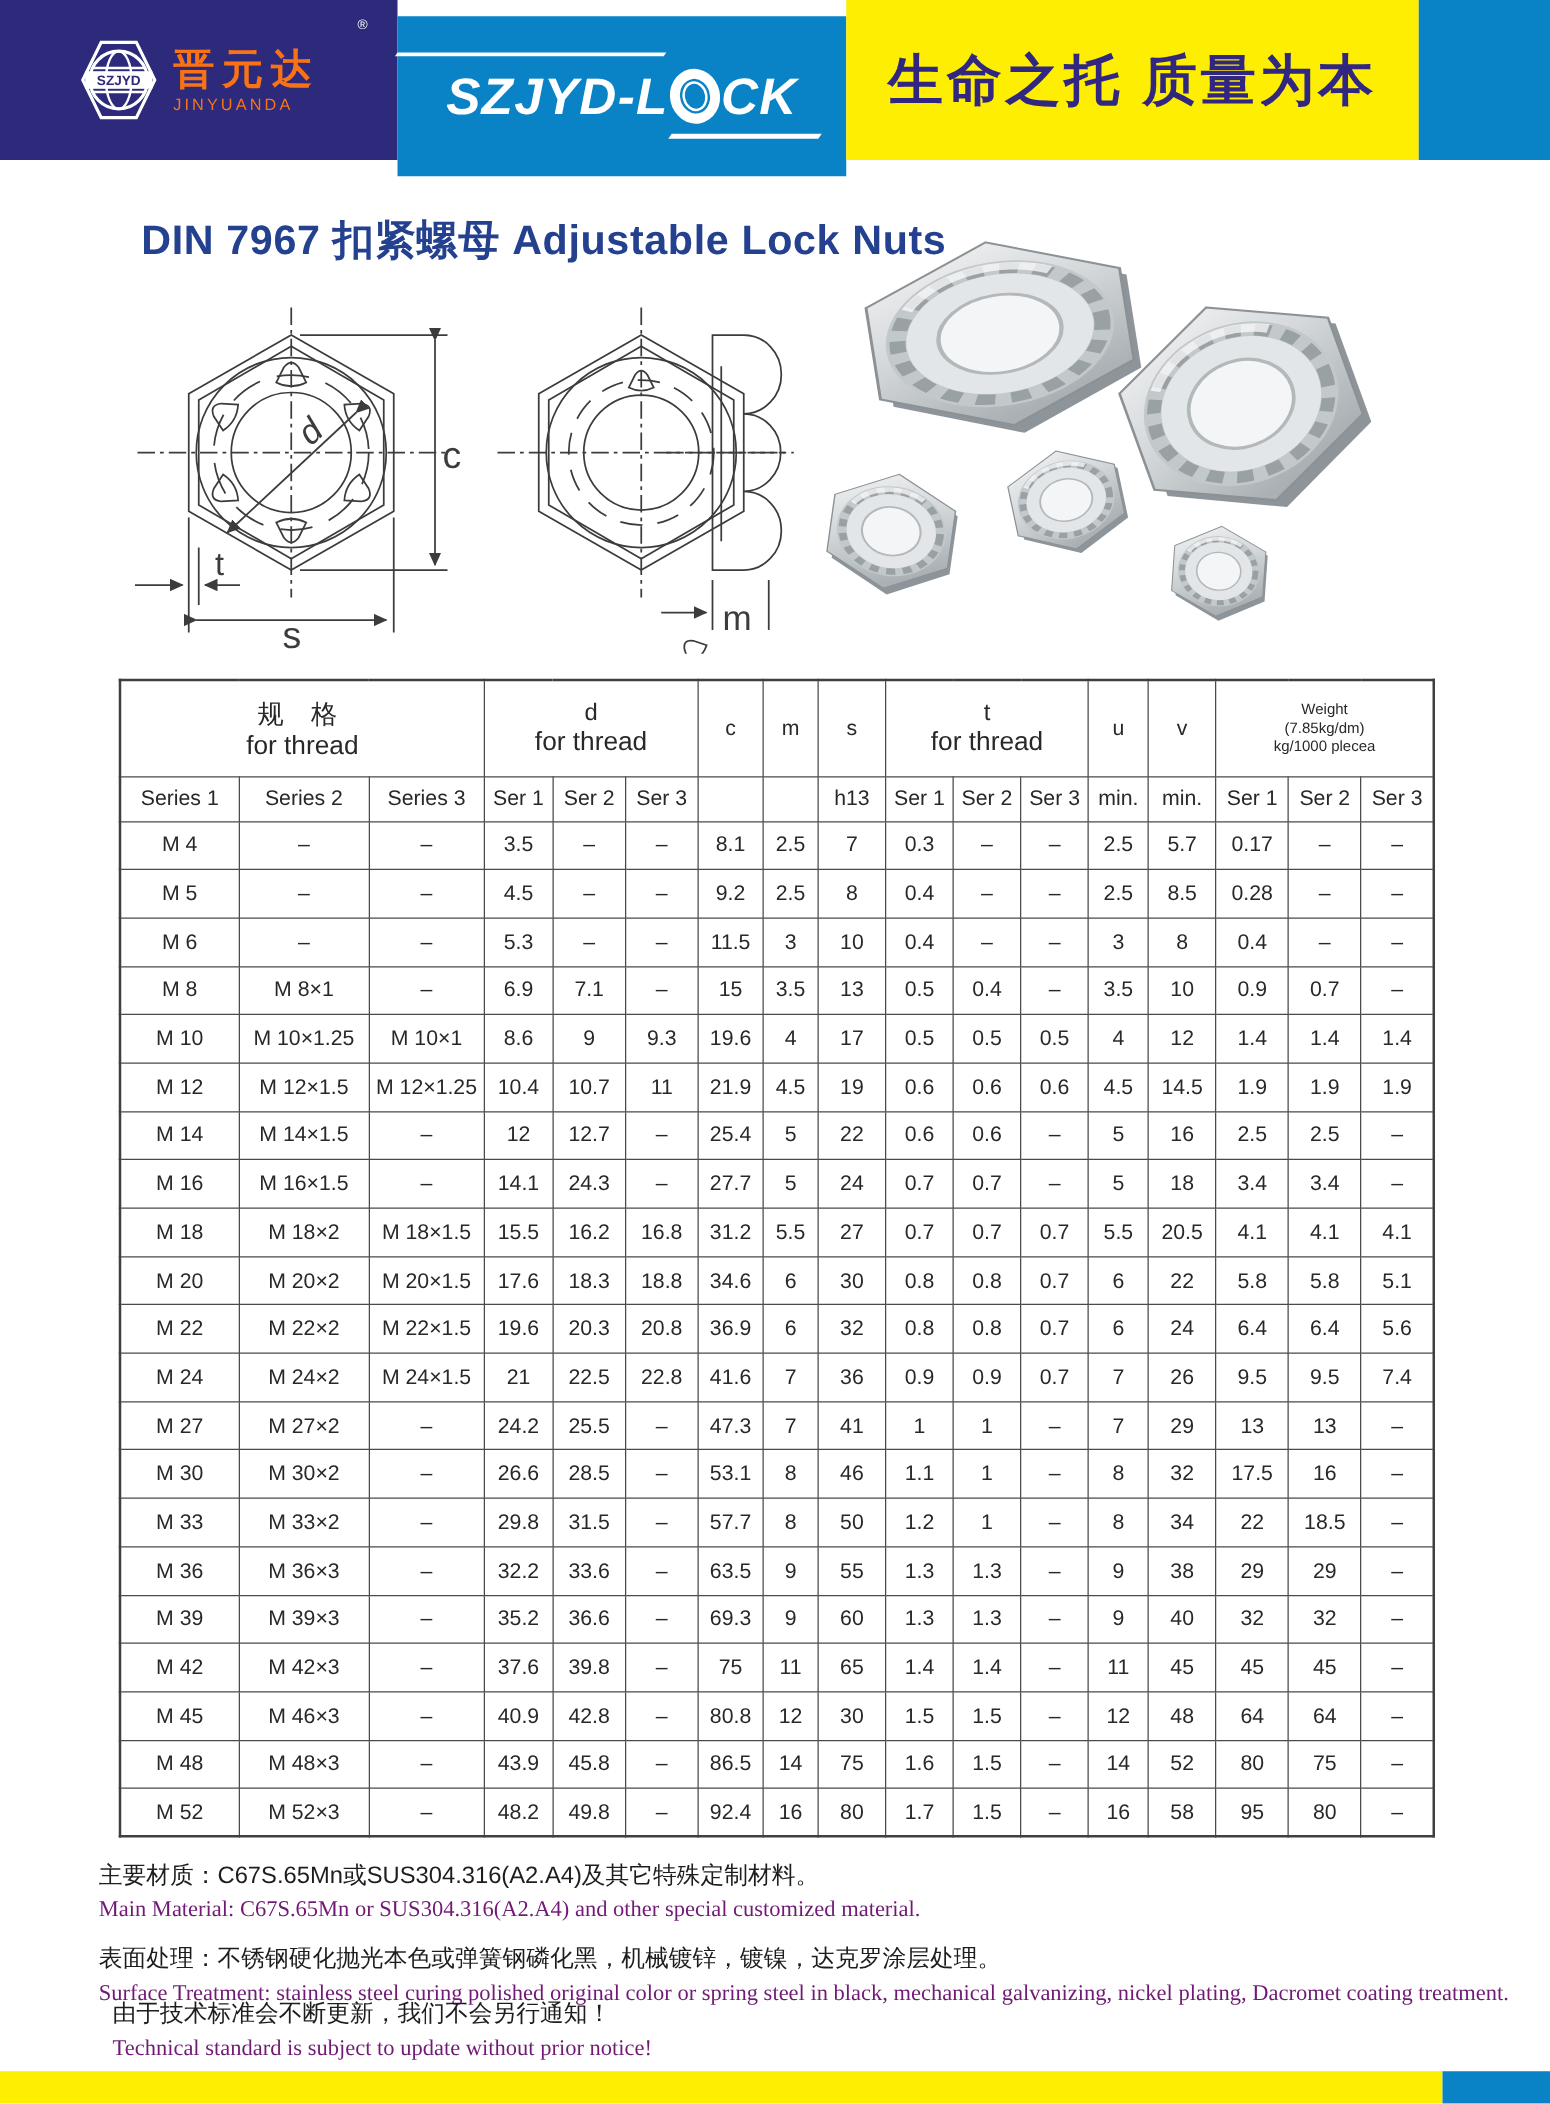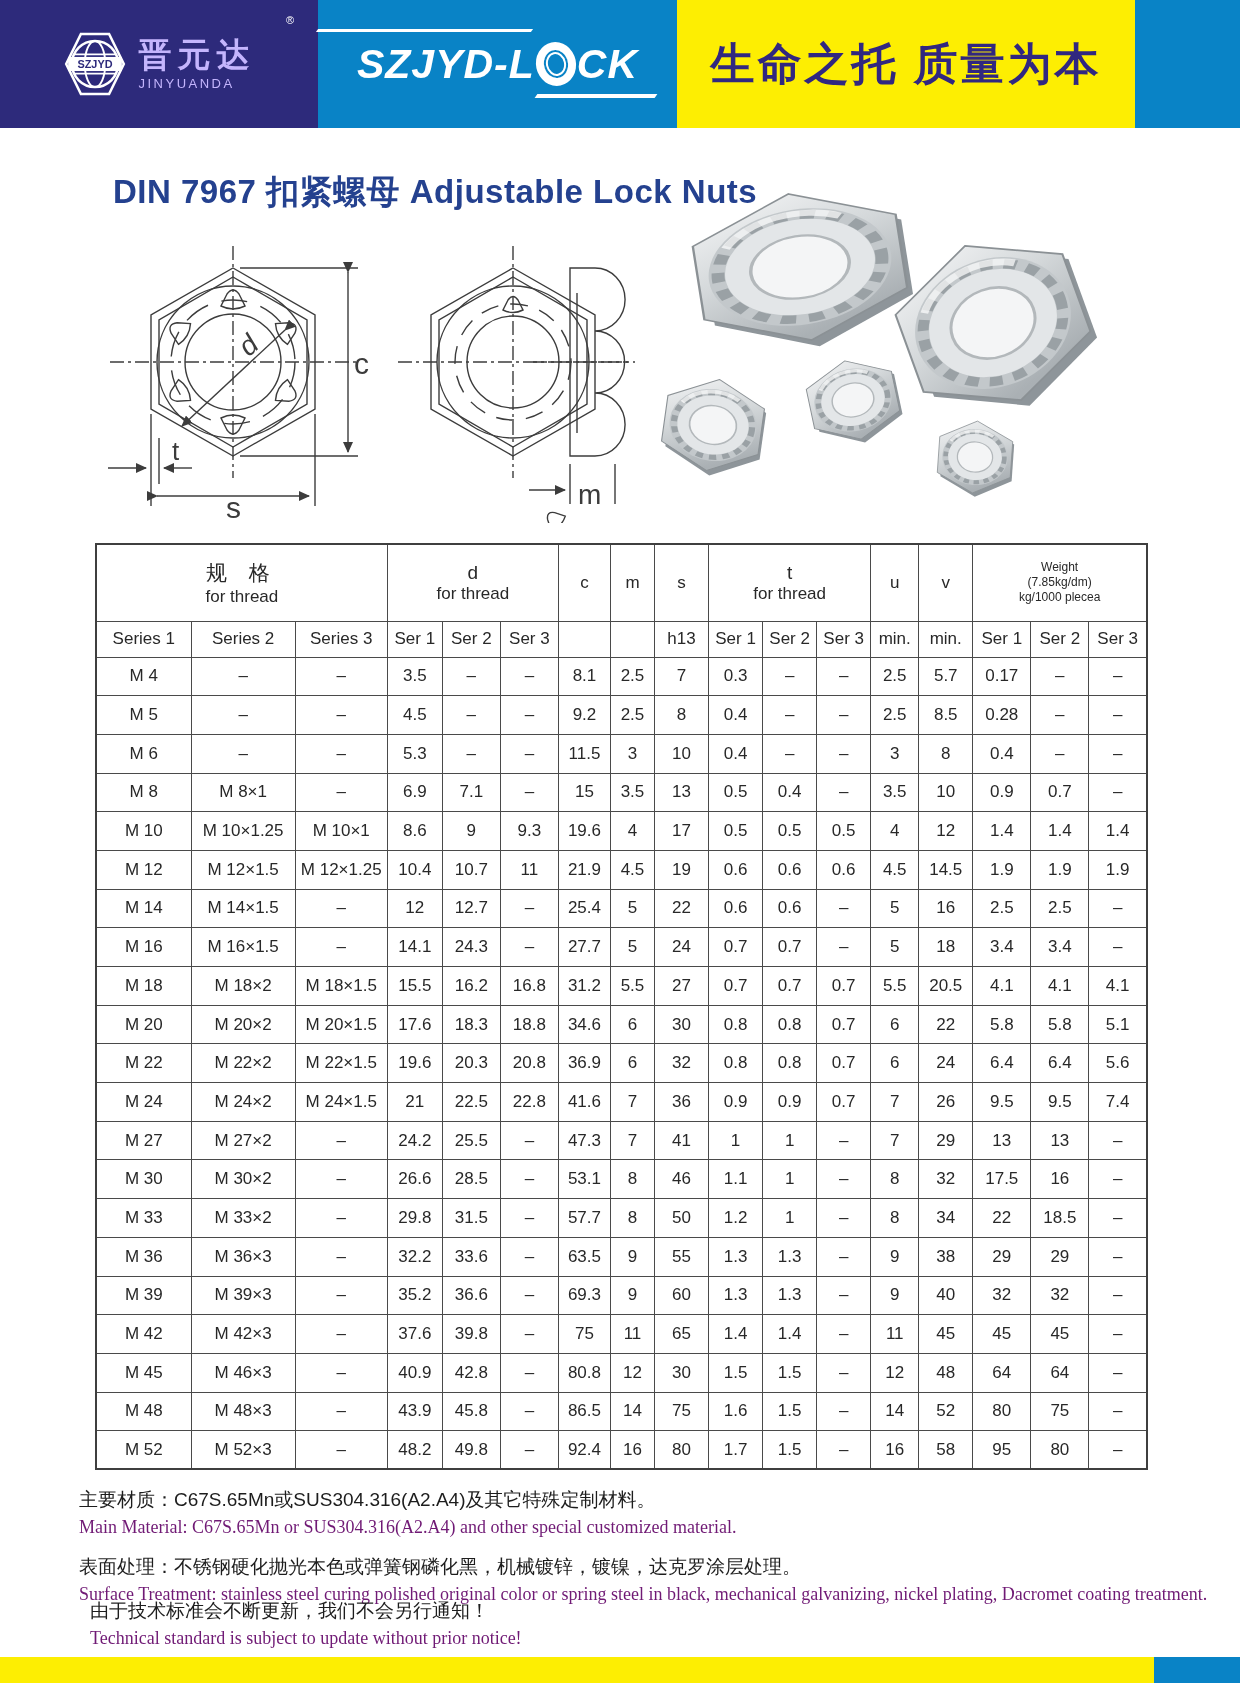--- a/index.html
+++ b/index.html
@@ -4,29 +4,29 @@
 <style>
   * { margin:0; padding:0; box-sizing:border-box; }
   html,body { background:#ffffff; }
   .page { position:relative; width:1240px; height:1683px; background:#ffffff; overflow:hidden;
           font-family:"Liberation Sans","DejaVu Sans",sans-serif; }
 
   
   .hdr { position:absolute; top:0; left:0; width:1240px; height:128px; }
   .hdr-navy { position:absolute; left:0; top:0; width:318px; height:128px; background:#2d2a7b;
               display:flex; align-items:center; justify-content:center; gap:12px; }
-  .hdr-blue { position:absolute; left:318px; top:0; width:359px; height:128px; background:#0983c6;
+  .hdr-blue { position:absolute; left:318px; top:13px; width:359px; height:128px; background:#0983c6;
               display:flex; align-items:center; justify-content:center; }
   .hdr-yellow { position:absolute; left:677px; top:0; width:458px; height:128px; background:#fdee02;
                 display:flex; align-items:center; justify-content:center; }
   .hdr-blue2 { position:absolute; left:1135px; top:0; width:105px; height:128px; background:#0983c6; }
 
   .logo-mark { position:relative; width:64px; height:72px; flex:0 0 auto; }
   .logo-reg { position:absolute; top:14px; left:286px; color:#ffffff; font-size:11px; }
-  .logo-text { display:flex; flex-direction:column; color:#c4b5fd; }
+  .logo-text { display:flex; flex-direction:column; color:#f97316; }
   .logo-cn { font-size:33px; letter-spacing:6px; font-weight:700; line-height:1.1; }
   .logo-en { font-size:13px; letter-spacing:2.5px; margin-top:2px; }
 
   .brand { position:relative; color:#ffffff; font-style:italic; font-weight:800; font-size:41px;
            display:flex; align-items:center; letter-spacing:1px; }
   .brand-ring { display:inline-block; width:40px; height:44px; border:8px solid #ffffff;
                 border-radius:50%; margin:0 1px; transform:rotate(-12deg);
                 box-shadow:inset 0 0 0 2px #0983c6, inset 0 0 0 4px #ffffff; }
   .brand-swoosh-top { position:absolute; top:-12px; left:-40px; width:215px; height:3px;
                       background:#ffffff; transform:skewX(-35deg); }
@@ -46,21 +46,21 @@
   .spec-table-wrap { position:absolute; left:95px; top:543px; }
   table.spec { border-collapse:collapse; table-layout:fixed; width:1053px;
                border:2.5px solid #3f3f3f; }
   table.spec th, table.spec td { border:1.5px solid #4a4a4a; text-align:center;
                vertical-align:middle; font-weight:400; color:#282828; font-size:17px;
                padding:0 2px; overflow:hidden; }
   tr.h1 { height:77px; }
   tr.h2 { height:36px; }
   table.spec tbody tr { height:38.7px; }
   .th-cn { font-size:21px; letter-spacing:8px; }
-  .th-sub { font-size:17px; letter-spacing:0; }
+  .th-sub { font-size:21px; letter-spacing:0; }
   .th-sym { font-size:19px; }
   .w-lines { font-size:12px; line-height:1.25; }
 
   
   .notes { position:absolute; left:79px; top:1487px; color:#222222; }
   .note-cn { font-size:19px; margin-bottom:4px; color:#1d1d1d; }
   .note-en { font-family:"Liberation Serif","DejaVu Serif",serif; font-size:18px;
              margin-bottom:16px; color:#701a75; }
   .update { position:absolute; left:90px; top:1598px; color:#1d1d1d; }
   .update .note-en { margin-bottom:0; }

